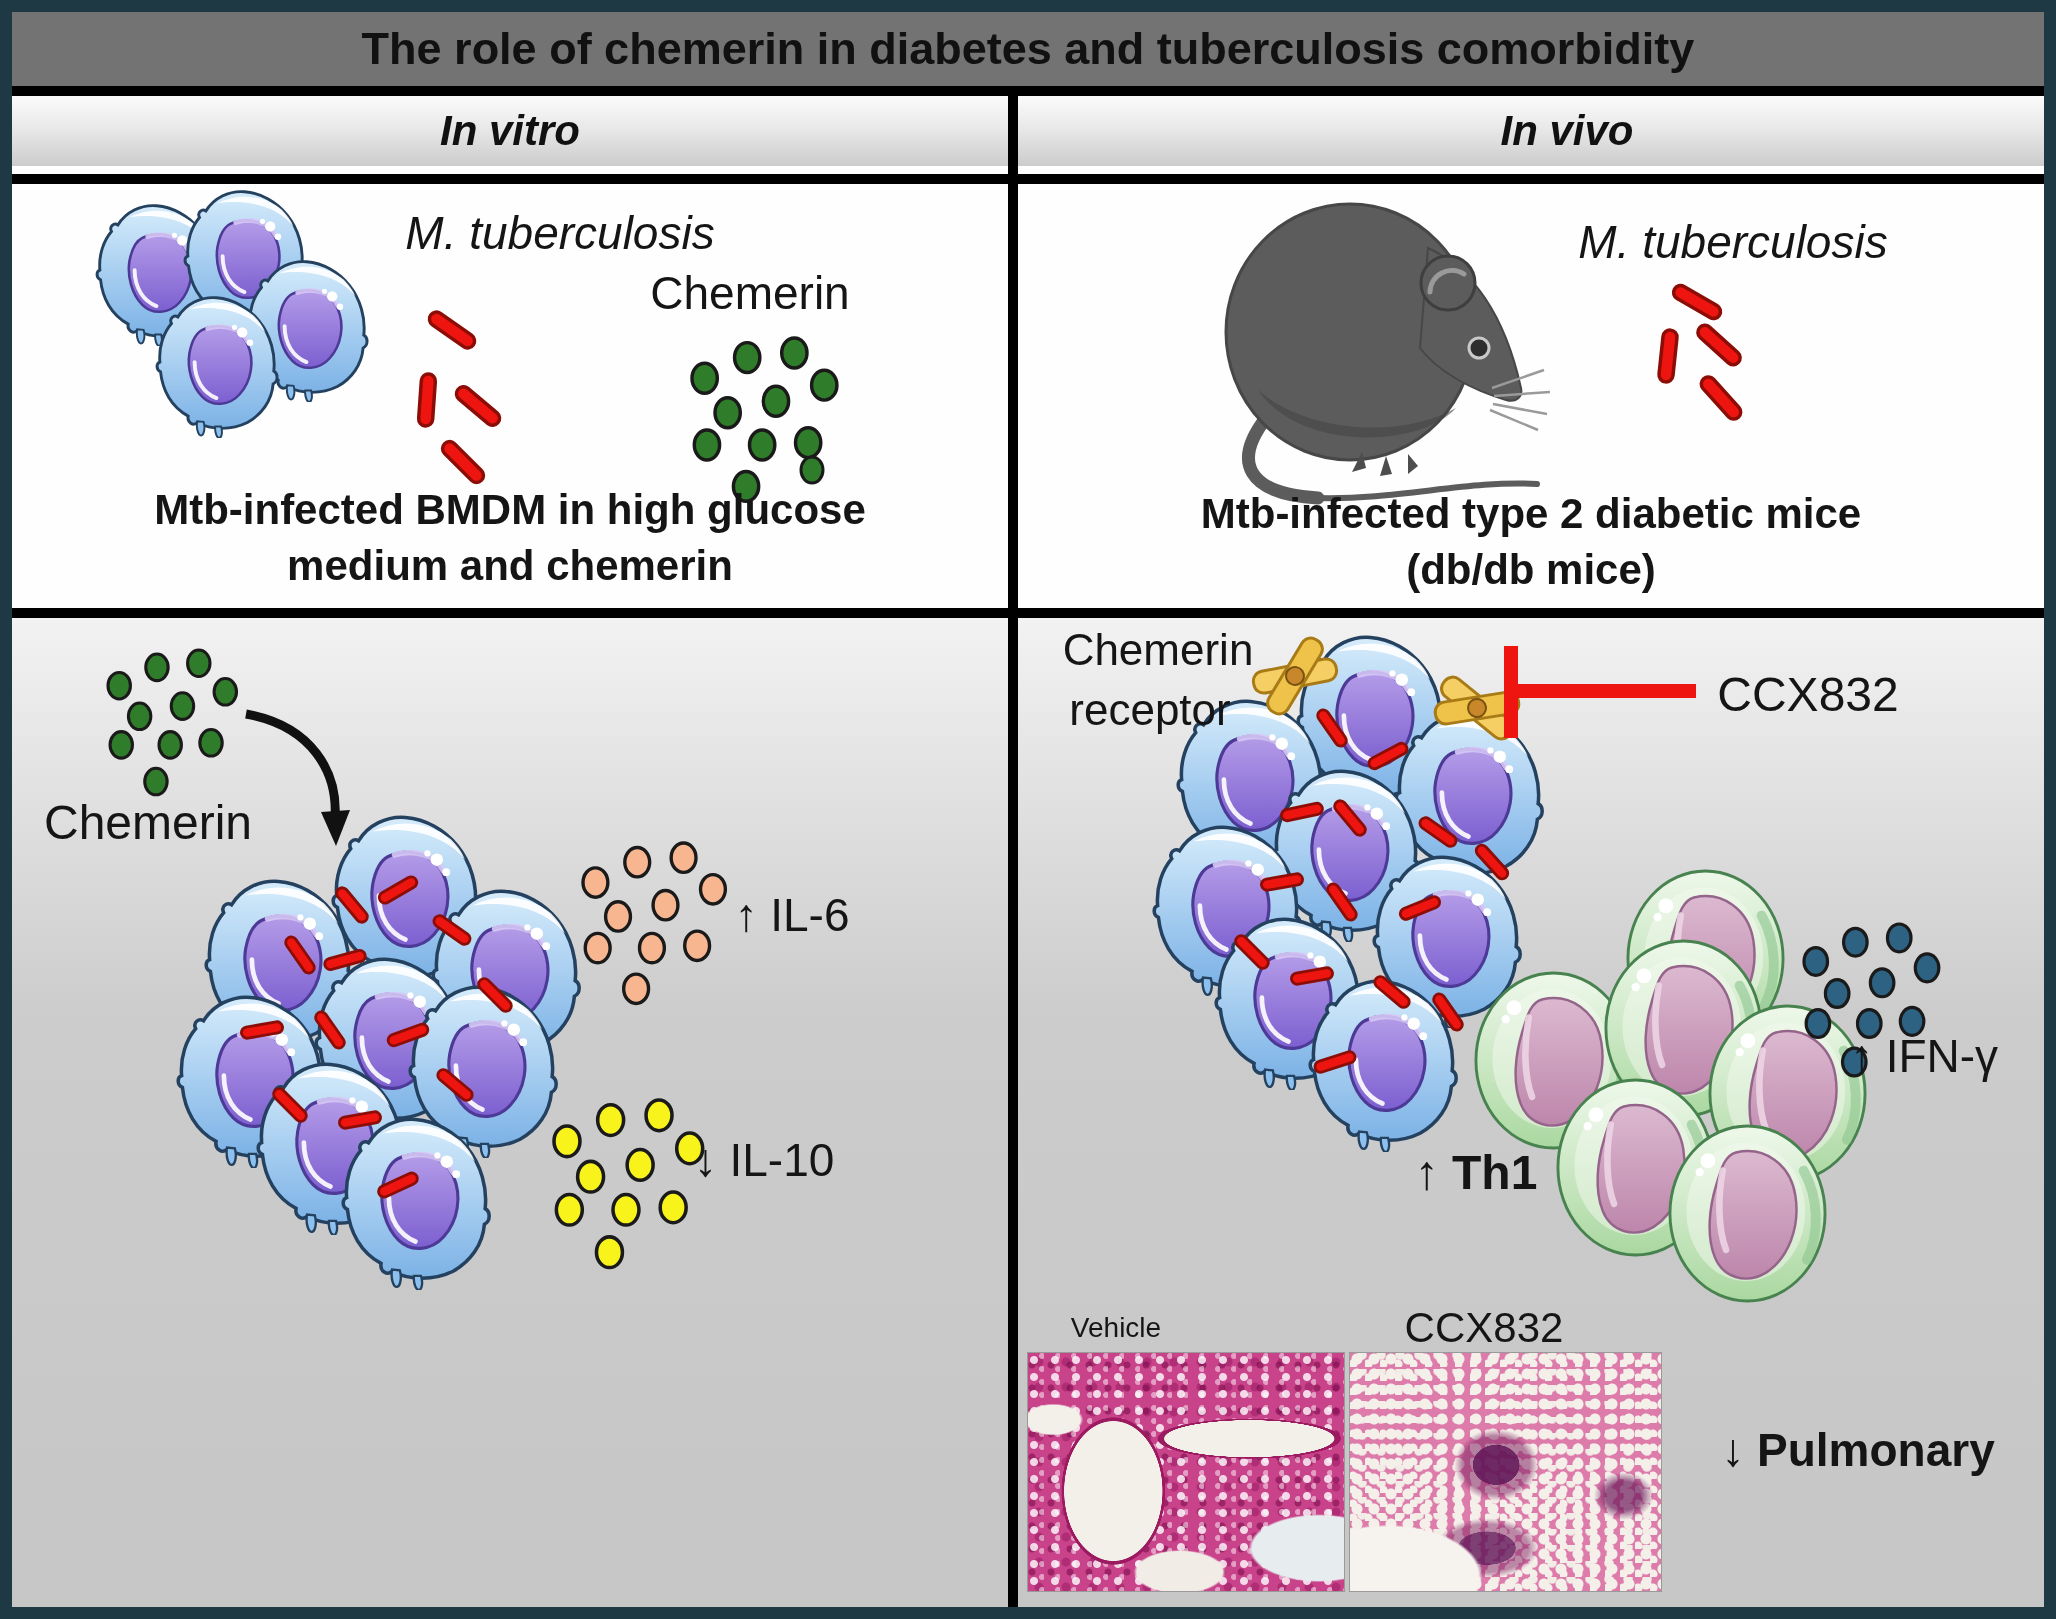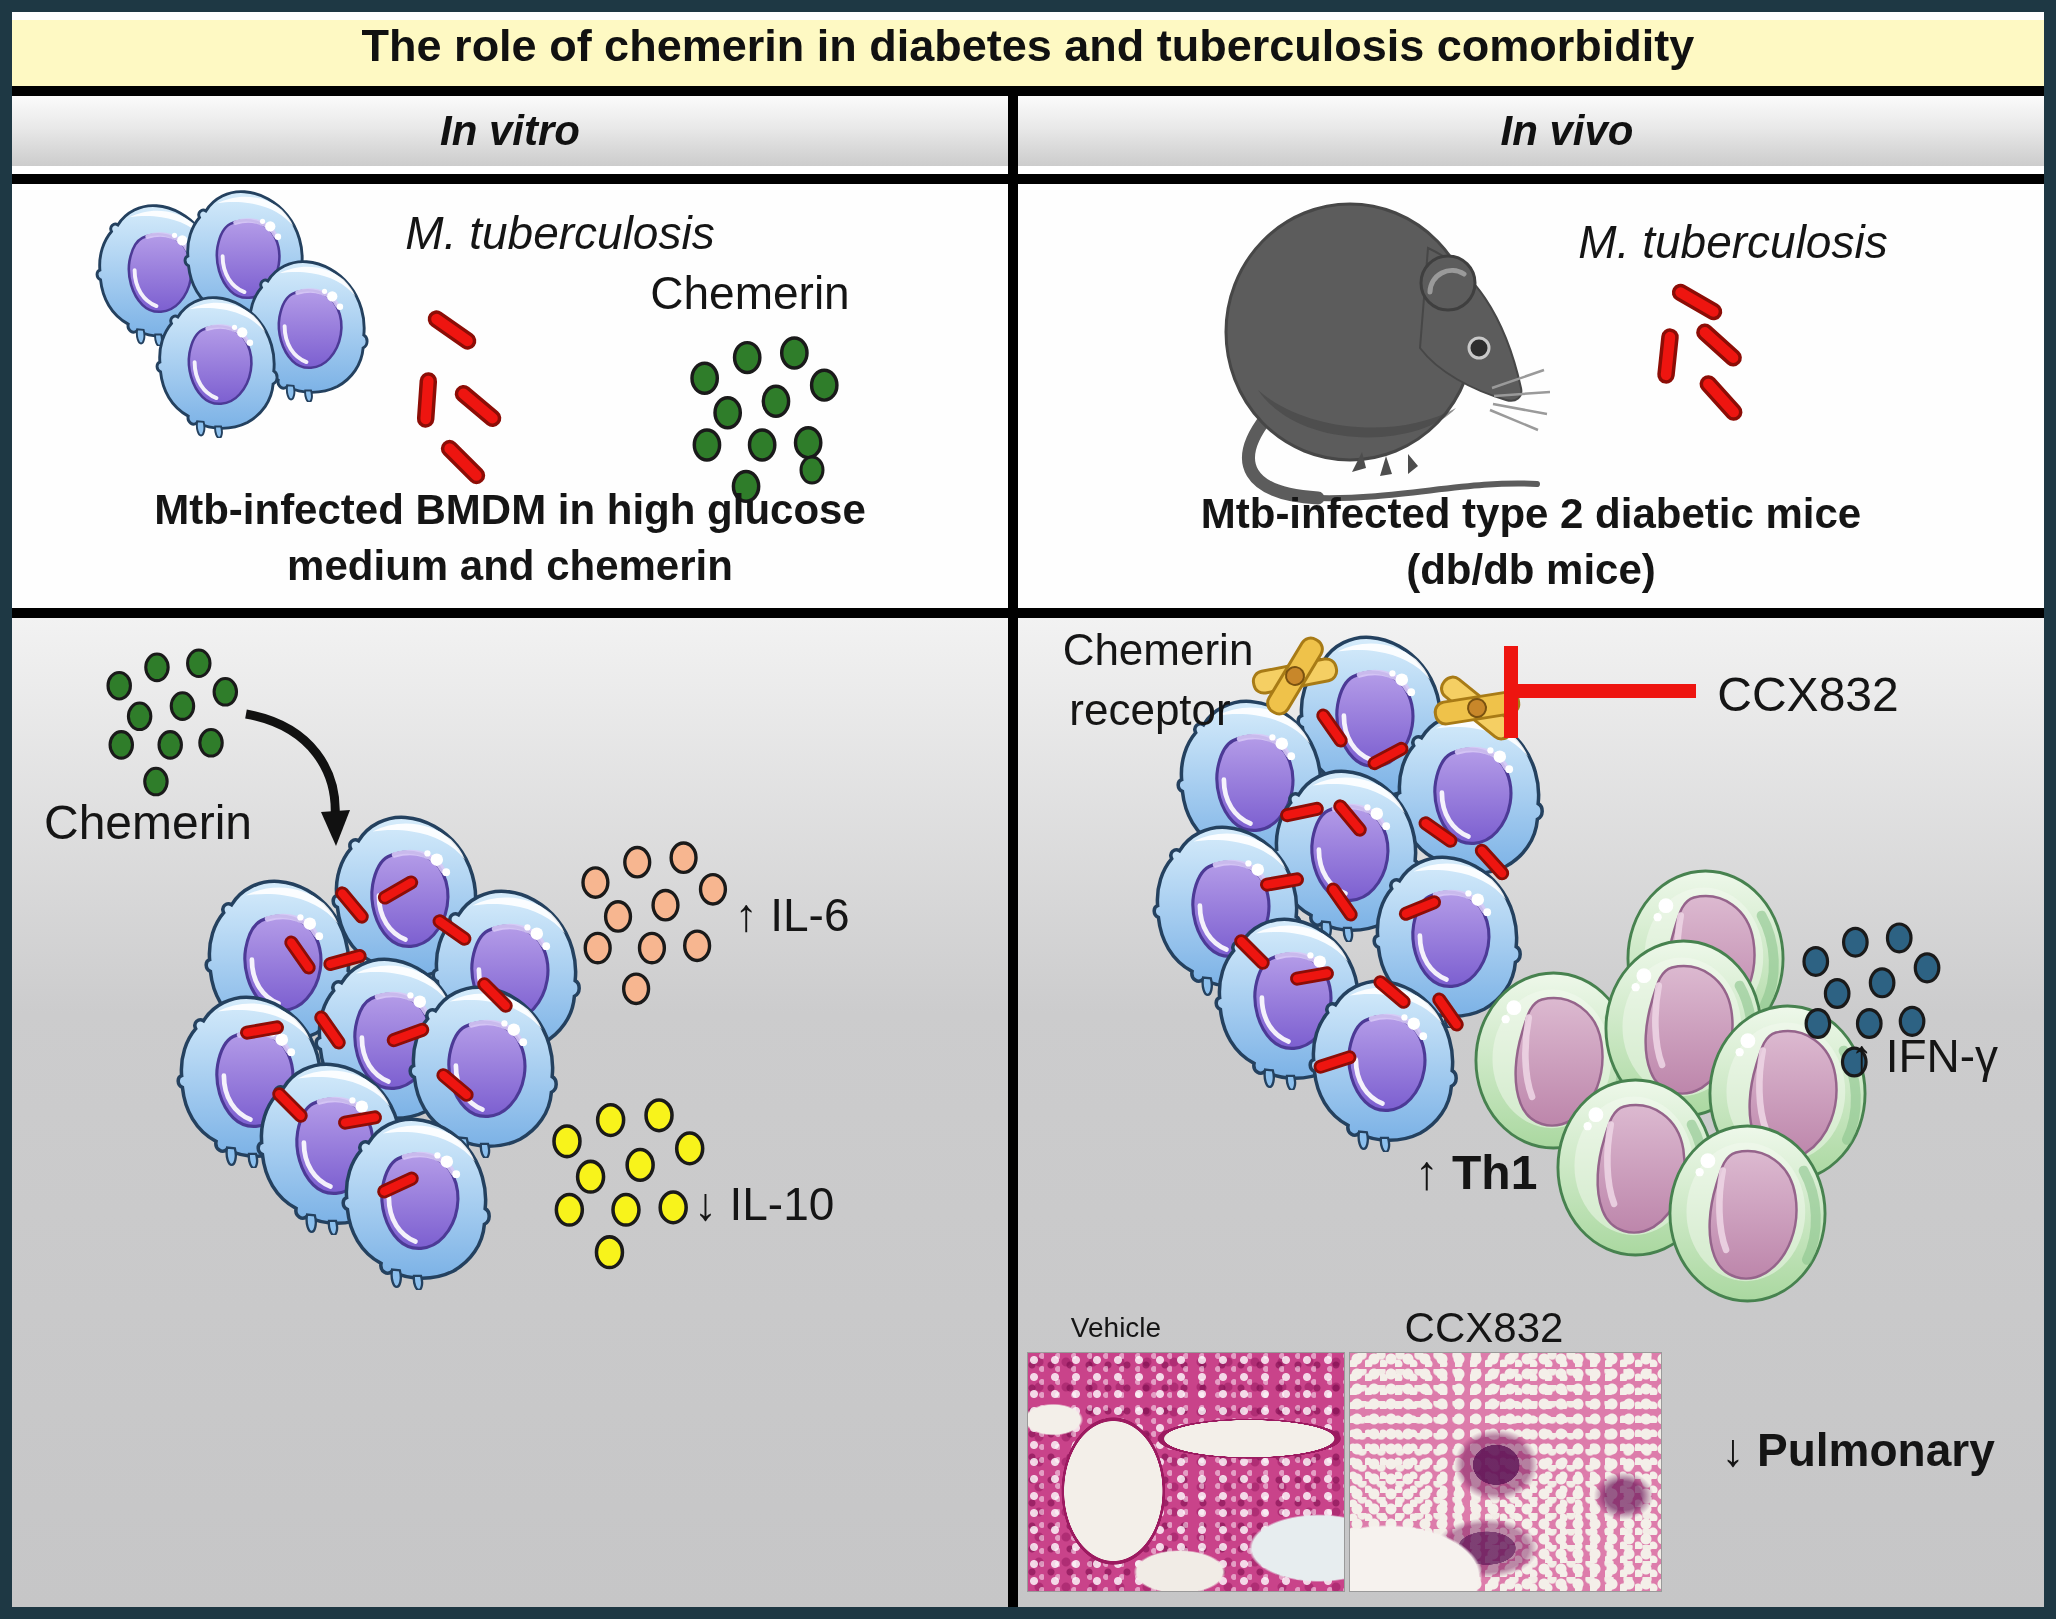--- a/index.html
+++ b/index.html
@@ -3,21 +3,21 @@
 <meta charset="utf-8">
 <style>
   html,body{margin:0;padding:0;background:#ffffff;}
   #stage{
     position:relative;width:2056px;height:1619px;
     font-family:"Liberation Sans","DejaVu Sans",sans-serif;
     color:#111;background:#ffffff;overflow:hidden;
   }
   .outer-border{position:absolute;inset:0;border:12px solid #1e3844;pointer-events:none;z-index:50;}
   .row{position:absolute;left:12px;width:2032px;}
-  .title-row{top:12px;height:74px;background:#fef9c3;display:flex;align-items:flex-start;justify-content:center;margin-top:8px;}
+  .title-row{top:12px;height:74px;background:#737373;display:flex;align-items:center;justify-content:center;}
   .hr{position:absolute;left:12px;width:2032px;background:#000;height:10px;z-index:10;}
   .header-cell{position:absolute;top:96px;height:70px;display:flex;align-items:center;justify-content:center;
     background:linear-gradient(180deg,#fbfbfb 0%,#e9e9e9 45%,#cccccc 100%);}
   .content-top{top:184px;height:424px;background:#fefefe;}
   .content-bottom{top:618px;height:989px;background:linear-gradient(180deg,#f2f2f2 0%,#cccccd 40%,#c6c6c7 100%);}
   .vdivider{position:absolute;left:1008px;top:96px;width:10px;height:1511px;background:#000;z-index:11;}
   .title-text{font-size:45px;font-weight:bold;}
   .hdr-text{font-size:42px;font-weight:bold;font-style:italic;}
   .lbl{position:absolute;transform:translate(-50%,-50%);white-space:nowrap;z-index:20;color:#151515;}
   .it{font-style:italic;}
@@ -273,21 +273,21 @@
   <div class="lbl" style="left:750px;top:293px;font-size:46px;">Chemerin</div>
   <div class="lbl b" style="left:510px;top:566px;font-size:42px;">medium and chemerin</div>
   <div class="lbl b" style="left:510px;top:510px;font-size:42px;">Mtb-infected BMDM in high glucose</div>
 
   <div class="lbl it" style="left:1733px;top:242px;font-size:46px;">M. tuberculosis</div>
   <div class="lbl b" style="left:1531px;top:514px;font-size:42px;">Mtb-infected type 2 diabetic mice</div>
   <div class="lbl b" style="left:1531px;top:570px;font-size:42px;">(db/db mice)</div>
 
   <div class="lbl" style="left:148px;top:822px;font-size:48px;">Chemerin</div>
   <div class="lbl" style="left:792px;top:915px;font-size:46px;">↑ IL-6</div>
-  <div class="lbl" style="left:764px;top:1160px;font-size:46px;margin-top:44px;">↓ IL-10</div>
+  <div class="lbl" style="left:764px;top:1160px;font-size:46px;">↓ IL-10</div>
 
   <div class="lbl" style="left:1158px;top:650px;font-size:44px;">Chemerin</div>
   <div class="lbl" style="left:1150px;top:710px;font-size:44px;">receptor</div>
   <div class="lbl" style="left:1808px;top:694px;font-size:48px;">CCX832</div>
   <div class="lbl" style="left:1476px;top:1172px;font-size:48px;">
     <span>↑</span>
     <span class="b">Th1</span>
   </div>
   <div class="lbl" style="left:1924px;top:1056px;font-size:46px;">↑ IFN-γ</div>
 

